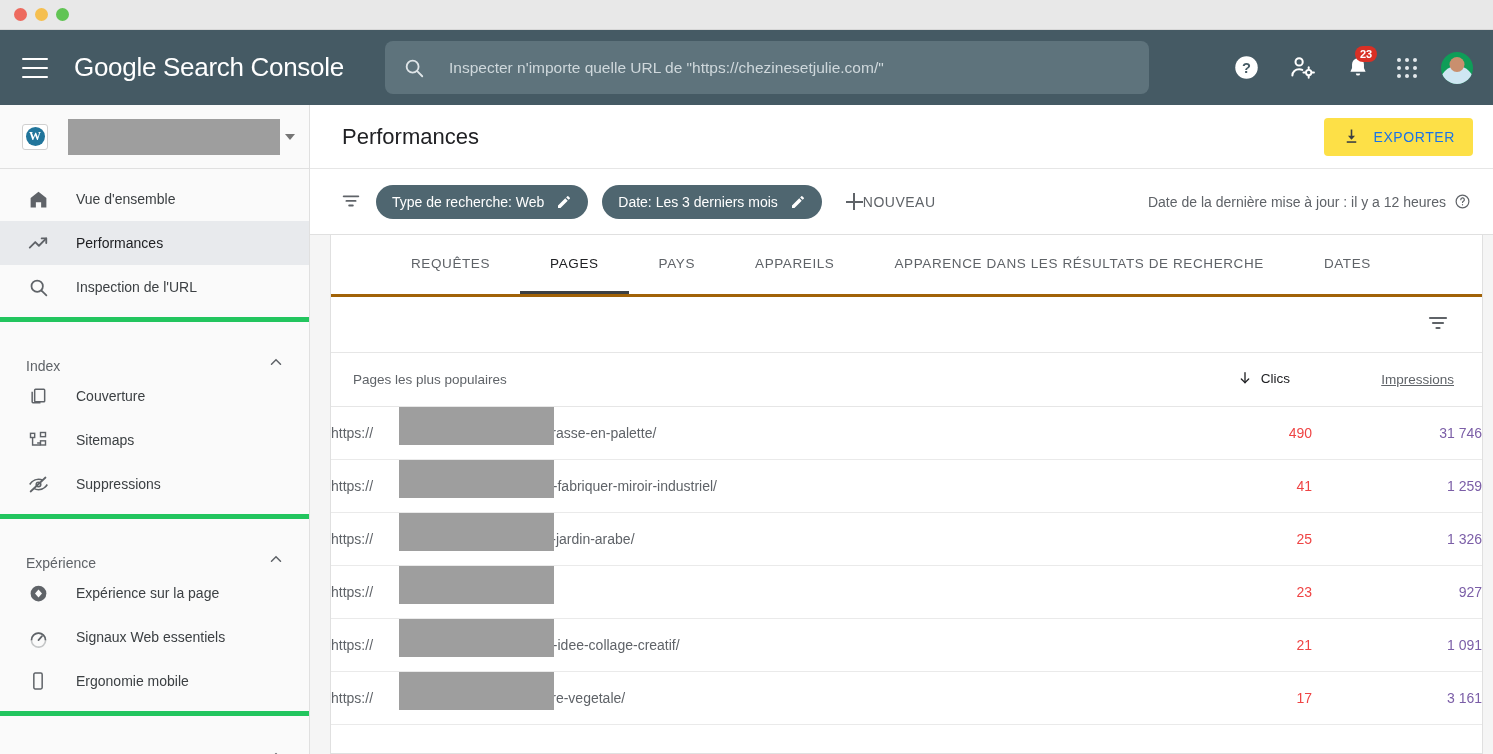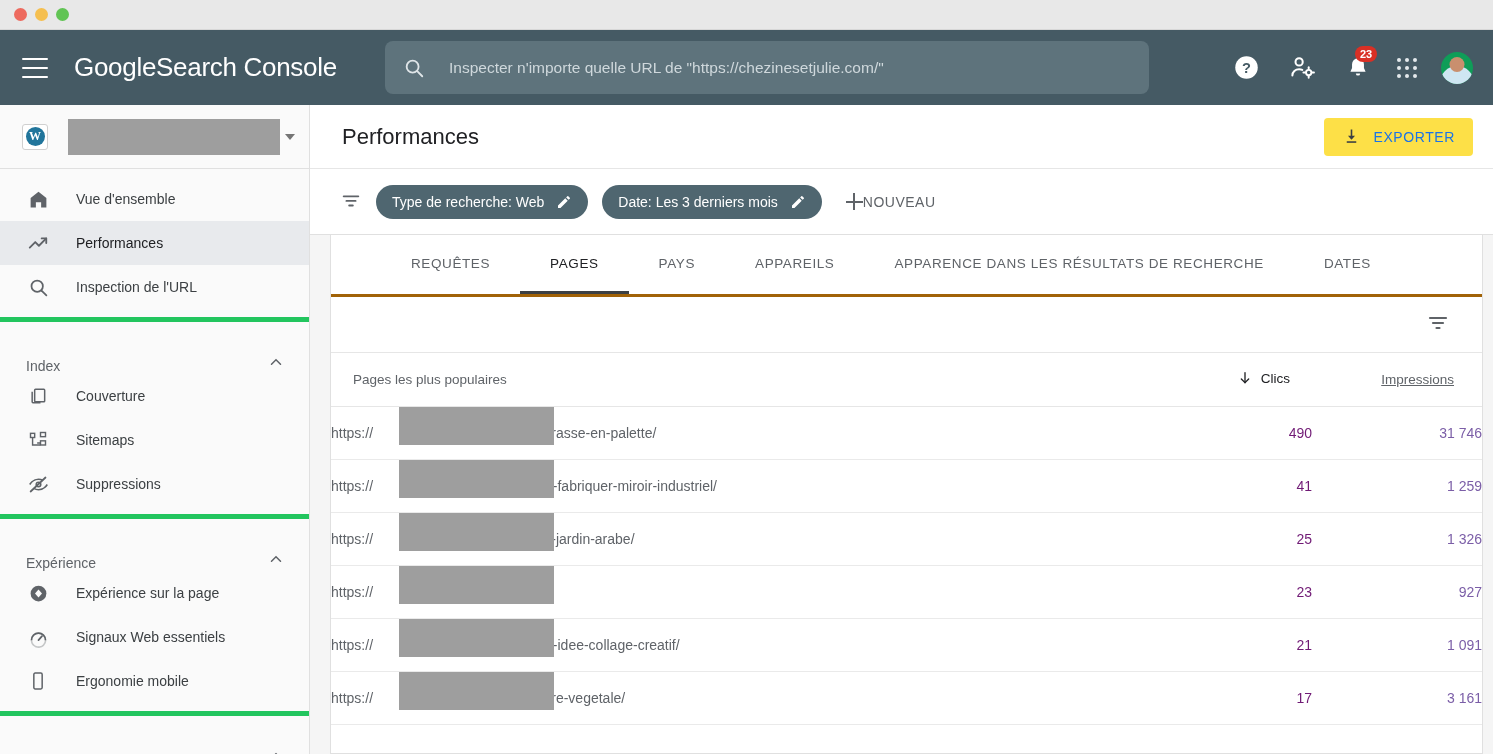--- a/index.html
+++ b/index.html
@@ -41,21 +41,21 @@
   }
   .hamburger span { display: block; height: 2px; background: #ffffff; border-radius: 1px; }
   .brand {
     margin-left: 26px;
     color: #ffffff;
     font-size: 26px;
     letter-spacing: -0.3px;
     white-space: nowrap;
     font-family: "Liberation Sans", sans-serif;
   }
-  .brand .g2 { }
+  .brand .g2 { margin-left: 7px; }
 
   .searchwrap {
     position: absolute;
     left: 385px;
     width: 764px;
     height: 53px;
     background: #5e737c;
     border-radius: 8px;
     display: flex;
     align-items: center;
@@ -338,21 +338,21 @@
   table.data th.col-impr { padding-right: 28px; width: 170px; text-decoration: underline; }
   table.data th .sortwrap { display: inline-flex; align-items: center; gap: 8px; }
 
   table.data td {
     padding: 18px 0;
     border-bottom: 1px solid #eaeaea;
     font-size: 14px;
     vertical-align: middle;
   }
   td.url-cell { padding-left: 22px; color: #5f6368; position: relative; white-space: nowrap; overflow: hidden; }
-  td.clicks { text-align: right; color: #701a75; padding-right: 22px; margin-top: 8px; }
+  td.clicks { text-align: right; color: #ef4444; padding-right: 22px; margin-top: 8px; }
   td.impr   { text-align: right; color: #7b5ea7; padding-right: 28px; }
 
   .row-redact {
     position: absolute;
     left: 68px;
     top: -14px;
     width: 155px;
     height: 52px;
     background: #9e9e9e;
     z-index: 2;
@@ -601,20 +601,28 @@
         <svg width="16" height="16" viewBox="0 0 24 24" fill="#ffffff">
           <path d="M3 17.3V21h3.7L17.6 10.1l-3.7-3.7zM20.7 7a1 1 0 0 0 0-1.4l-2.3-2.3a1 1 0 0 0-1.4 0l-1.8 1.8 3.7 3.7z"></path>
         </svg>
       </div>
 
       <div class="new-btn">
         <span class="plus"></span>
         <span>NOUVEAU</span>
       </div>
 
+      <div class="updated">
+        <span>Date de la dernière mise à jour : il y a 12 heures</span>
+        <svg width="17" height="17" viewBox="0 0 24 24" fill="none" stroke="#5f6368" stroke-width="1.7">
+          <circle cx="12" cy="12" r="9"></circle>
+          <path d="M9.6 9.5a2.5 2.5 0 1 1 3.4 2.3c-.7.3-1 .8-1 1.6" stroke-linecap="round"></path>
+          <circle cx="12" cy="16.6" r="0.9" fill="#5f6368" stroke="none"></circle>
+        </svg>
+      </div>
     </div>
 
     <div class="card">
 
       <div class="tabs">
         <div class="tab">REQUÊTES</div>
         <div class="tab active">PAGES</div>
         <div class="tab">PAYS</div>
         <div class="tab">APPAREILS</div>
         <div class="tab">APPARENCE DANS LES RÉSULTATS DE RECHERCHE</div>

